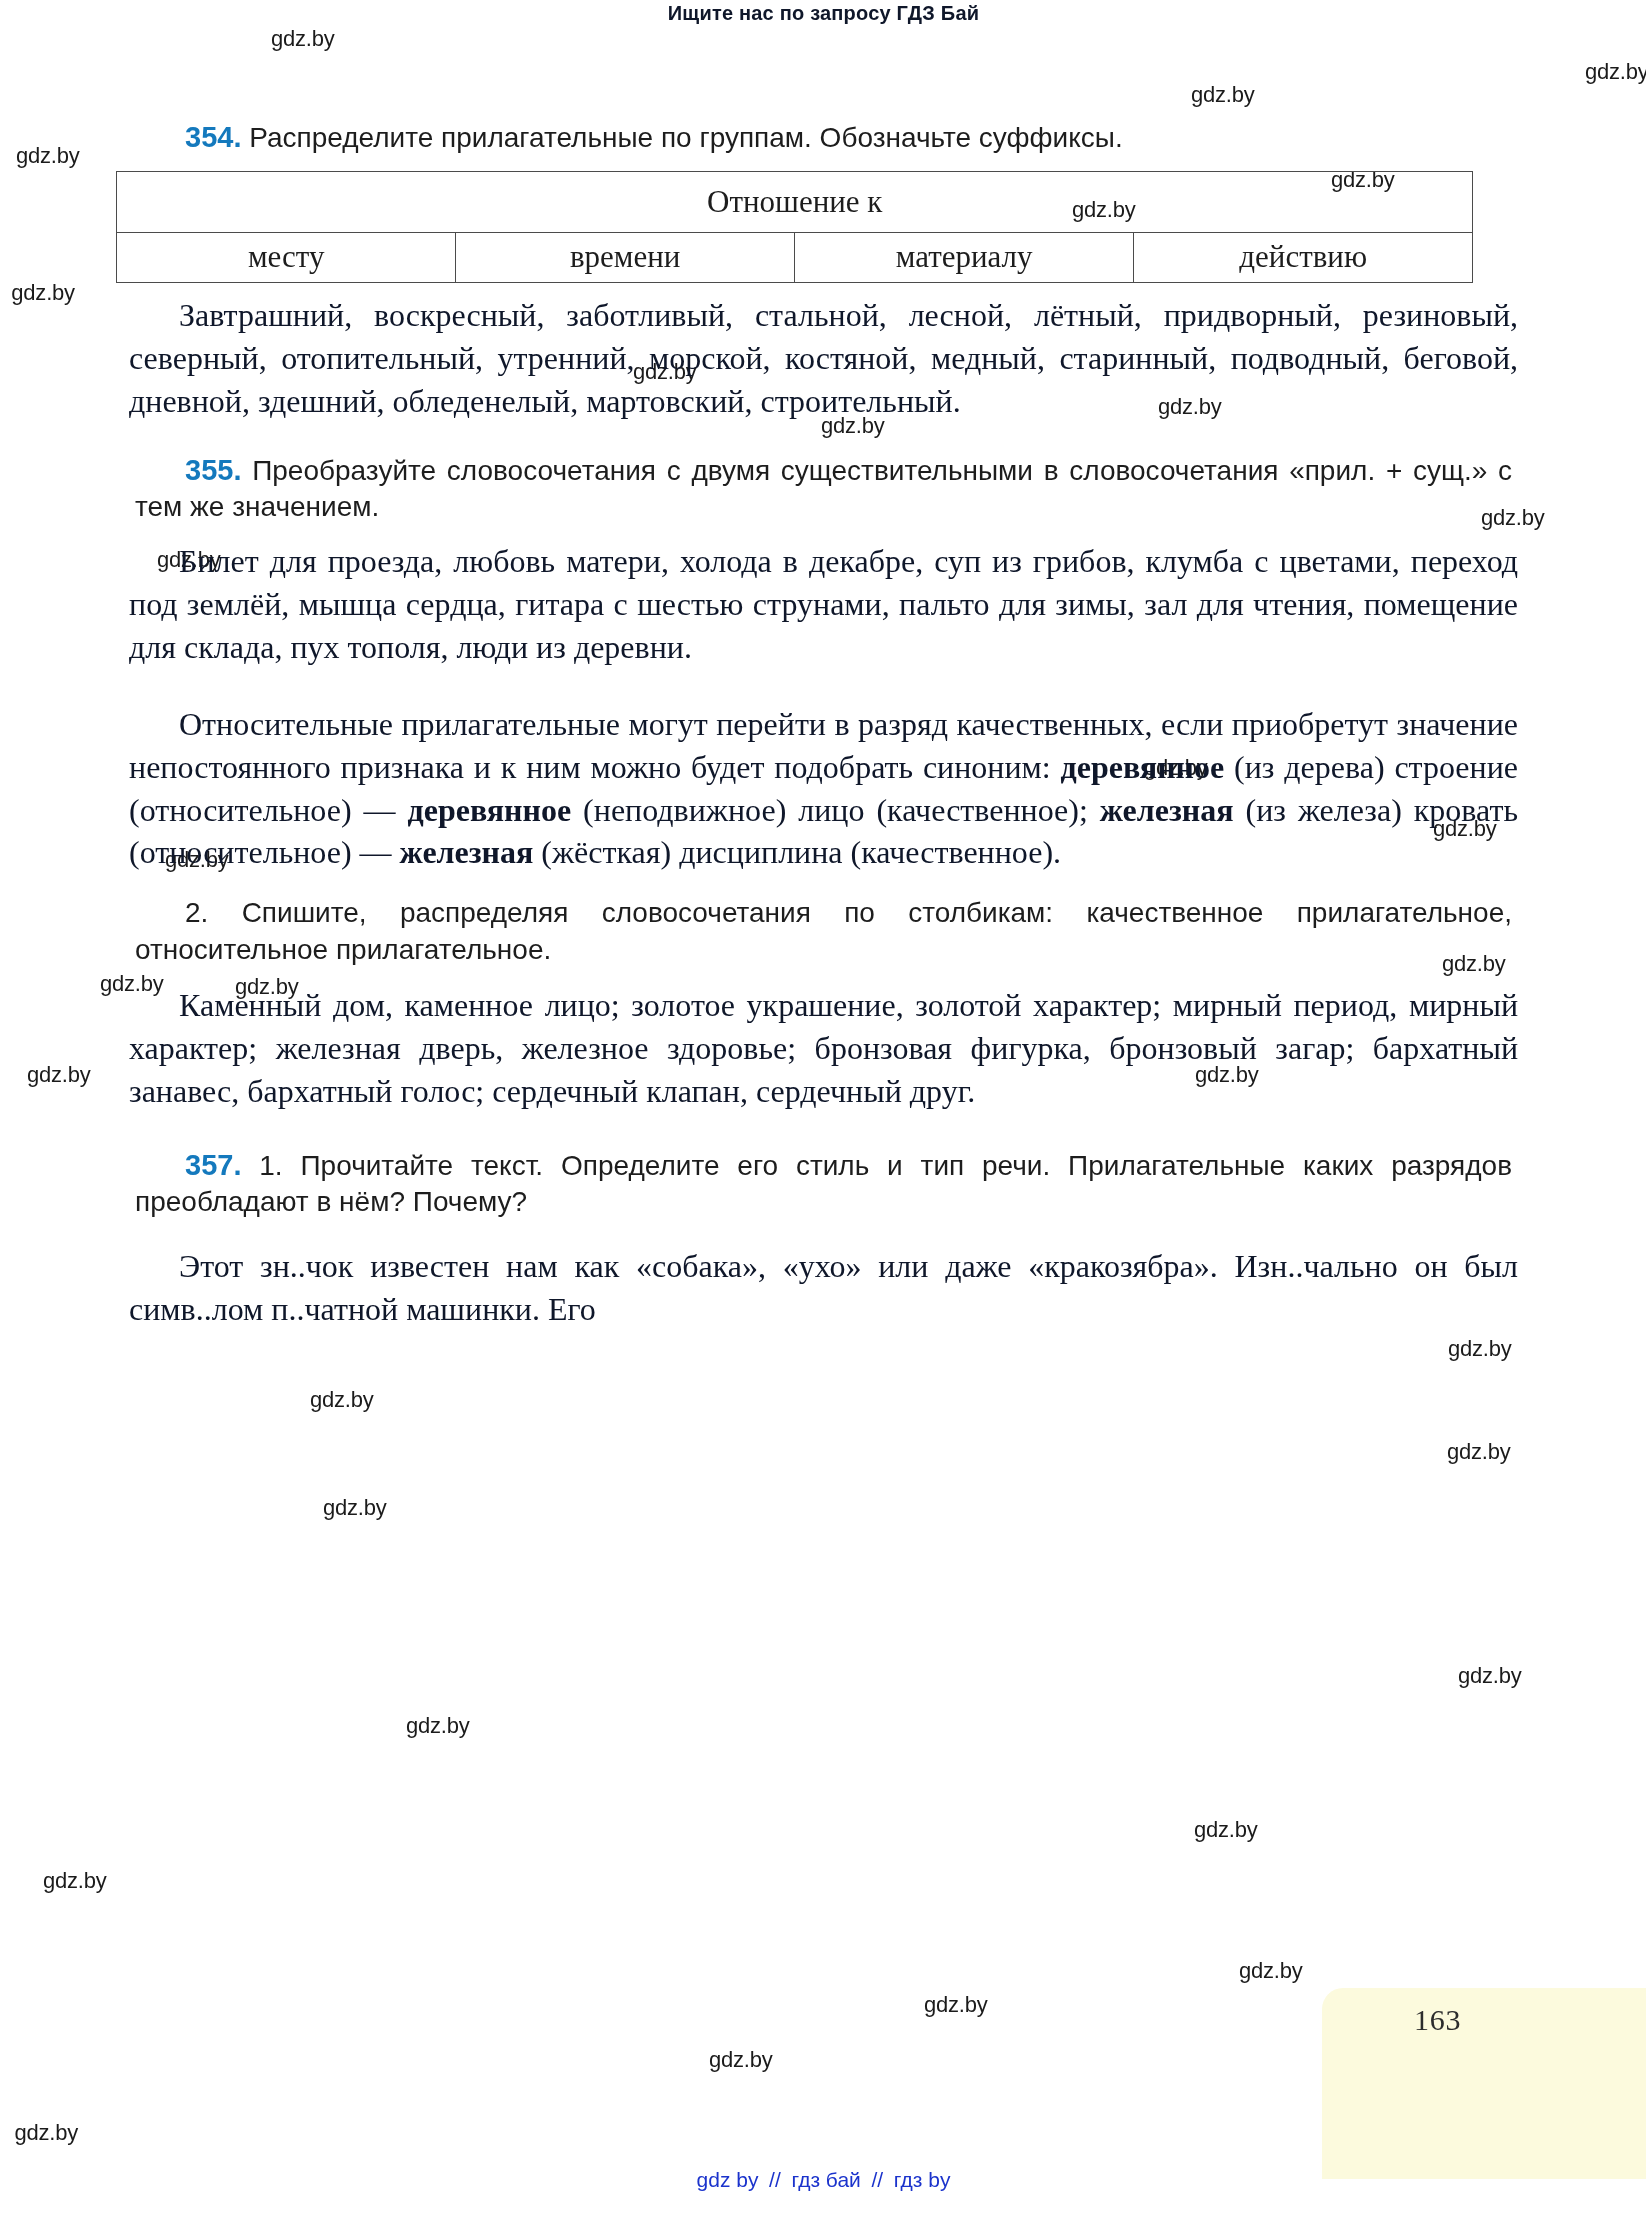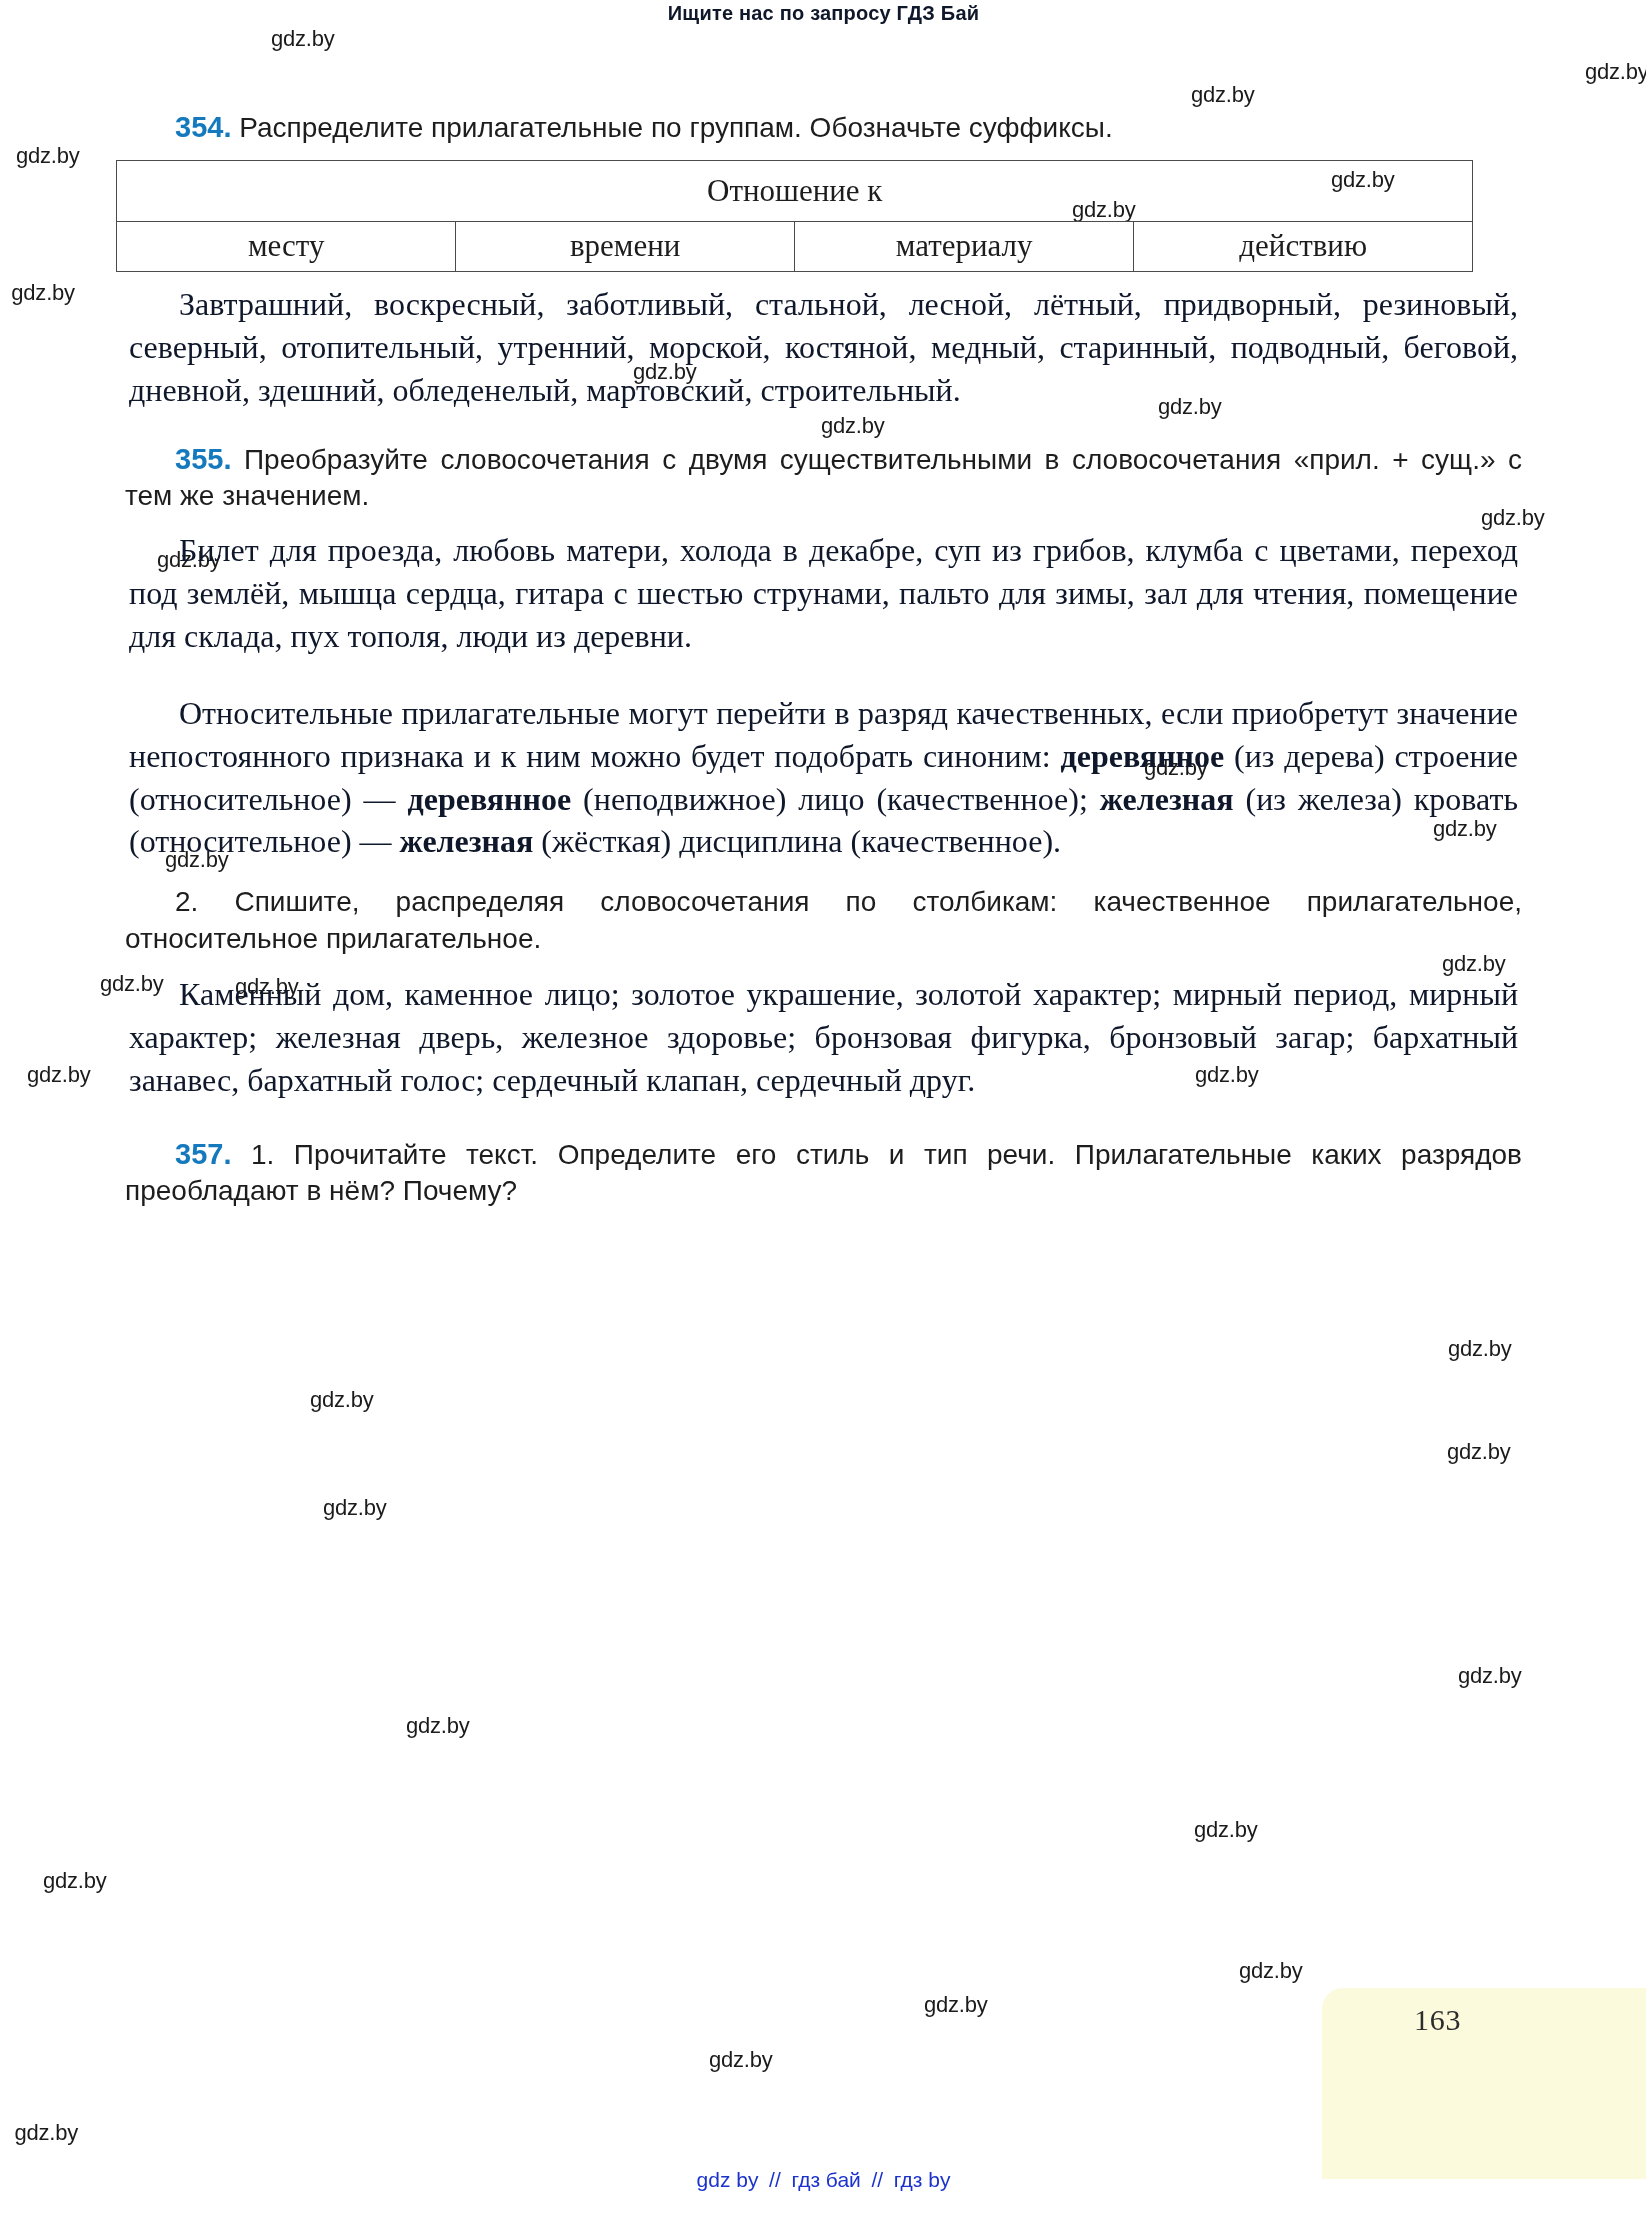--- a/index.html
+++ b/index.html
@@ -59,21 +59,21 @@
 
   .ex-block { margin: 0; }
 
   .task {
     font-family: "Liberation Sans", "DejaVu Sans", sans-serif;
     font-size: 28px;
     line-height: 1.30;
     color: #1d1d1d;
     text-align: justify;
     text-indent: 50px;
-    margin: 4px;
+    margin: 14px;
     hyphens: manual;
   }
 
   .ex-num {
     font-family: "Liberation Sans", "DejaVu Sans", sans-serif;
     font-weight: 700;
     color: #1479bd;
     font-size: 29px;
   }
 
@@ -222,20 +222,21 @@
 
       <p class="task" style="margin-top:21px">2. Спишите, распределяя словосочетания по столбикам: качественное прилагательное, относительное прилагательное.</p>
 
       <p class="body-text" style="margin-top:16px">Каменный дом, каменное лицо; золотое украшение, золотой характер; мирный период, мирный характер; железная дверь, железное здоровье; бронзовая фигурка, бронзовый загар; бархатный занавес, бархатный голос; сердечный клапан, сердечный друг.</p>
     </div>
 
     <div class="ex-block" style="margin-top:34px">
       <p class="task"><span class="ex-num">357.</span>
         <span>1. Прочитайте текст. Определите его стиль и тип речи. Прилагательные каких разрядов преобладают в нём? Почему?</span></p>
 
+      <p class="body-text" style="margin-top:24px">Этот зн..чок известен нам как «собака», «ухо» или даже «кракозябра». Изн..чально он был симв..лом п..чатной машинки. Его</p>
     </div>
 
   </div>
 
   <div class="page-plate"></div>
   <div class="page-number">163</div>
 
   <div class="footer" style="color: rgb(27, 51, 204);">
     <span>gdz by</span>
     <span class="sep">//</span>

